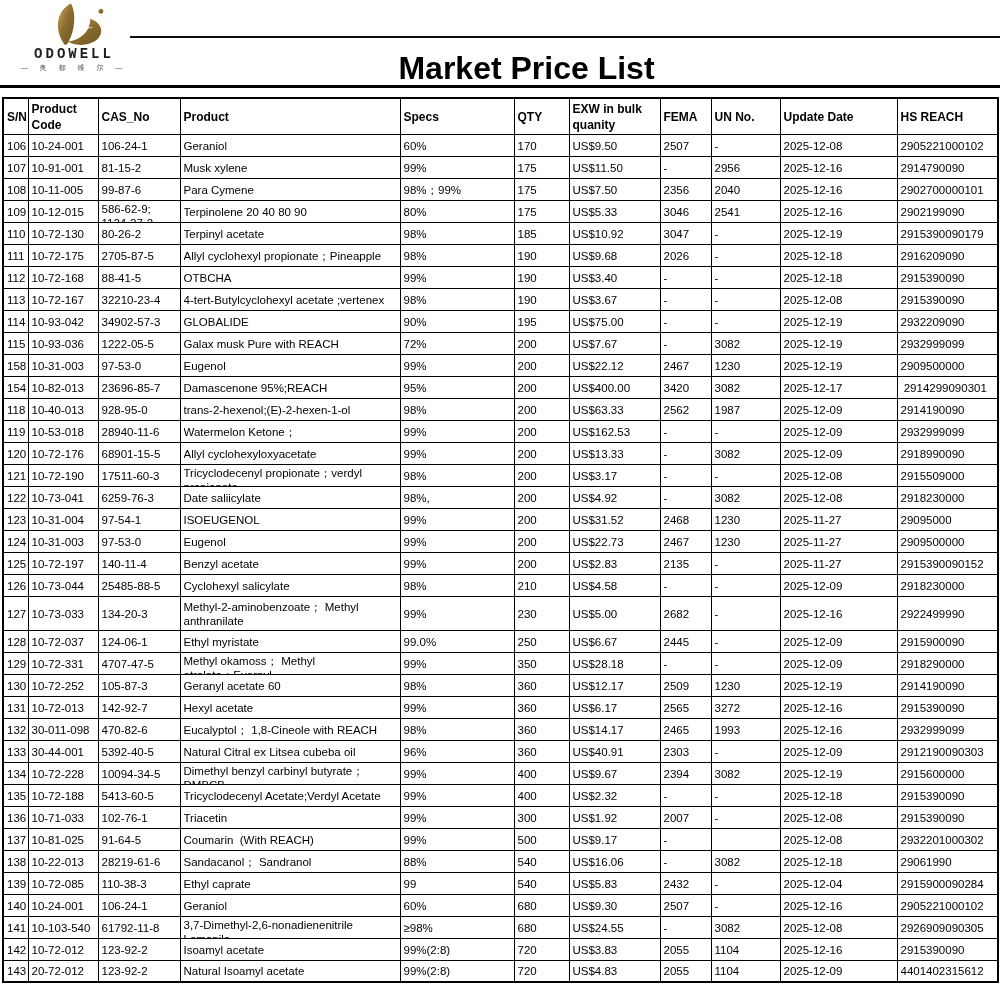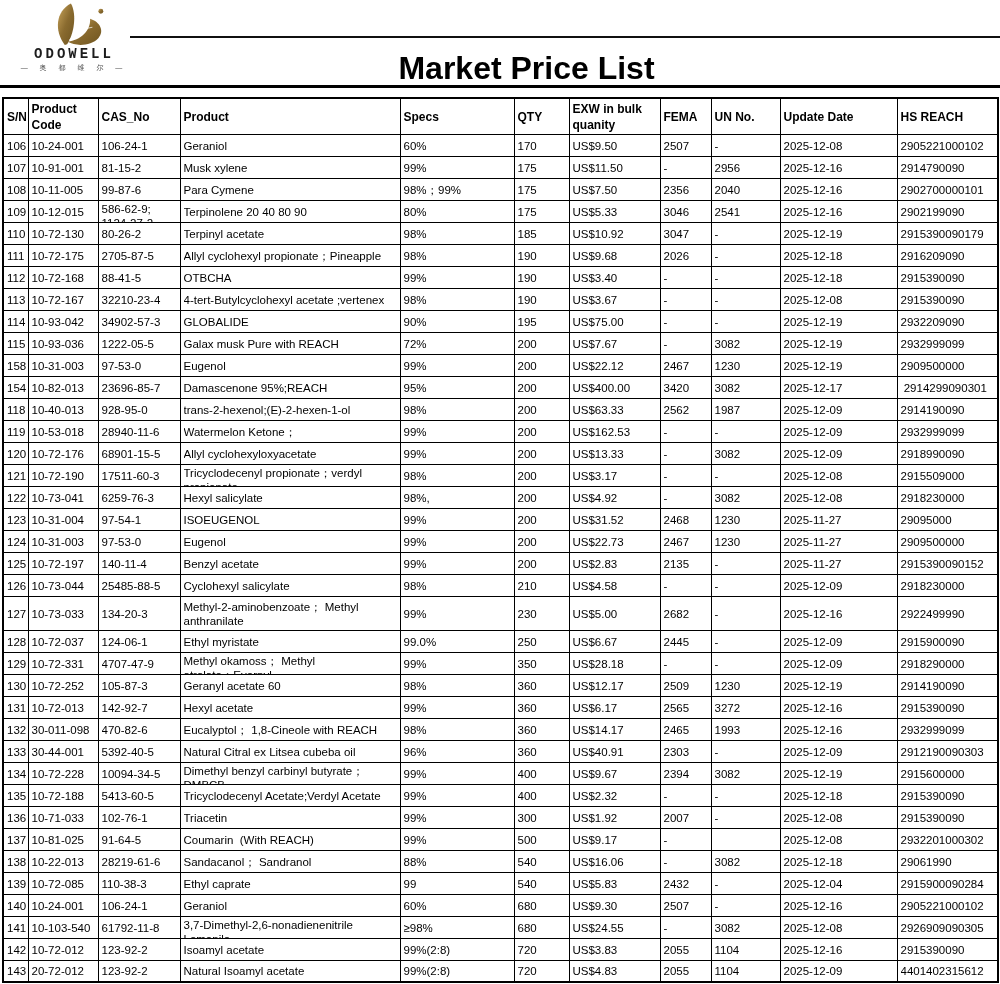--- a/index.html
+++ b/index.html
@@ -1064,21 +1064,21 @@
               <div>10-73-041</div>
             </div>
           </td>
           <td>
             <div class="cellwrap">
               <div>6259-76-3</div>
             </div>
           </td>
           <td>
             <div class="cellwrap">
-              <div>Hexyl salicylate</div>
+              <div>Date saliicylate</div>
             </div>
           </td>
           <td>
             <div class="cellwrap">
               <div>98%,</div>
             </div>
           </td>
           <td>
             <div class="cellwrap">
               <div>200</div>
@@ -1459,21 +1459,21 @@
               <div>129</div>
             </div>
           </td>
           <td>
             <div class="cellwrap">
               <div>10-72-331</div>
             </div>
           </td>
           <td>
             <div class="cellwrap">
-              <div>4707-47-9</div>
+              <div>4707-47-5</div>
             </div>
           </td>
           <td>
             <div class="cellwrap">
               <div>Methyl okamoss； Methyl</div>
               <div>atralate；Evernyl</div>
             </div>
           </td>
           <td>
             <div class="cellwrap">

